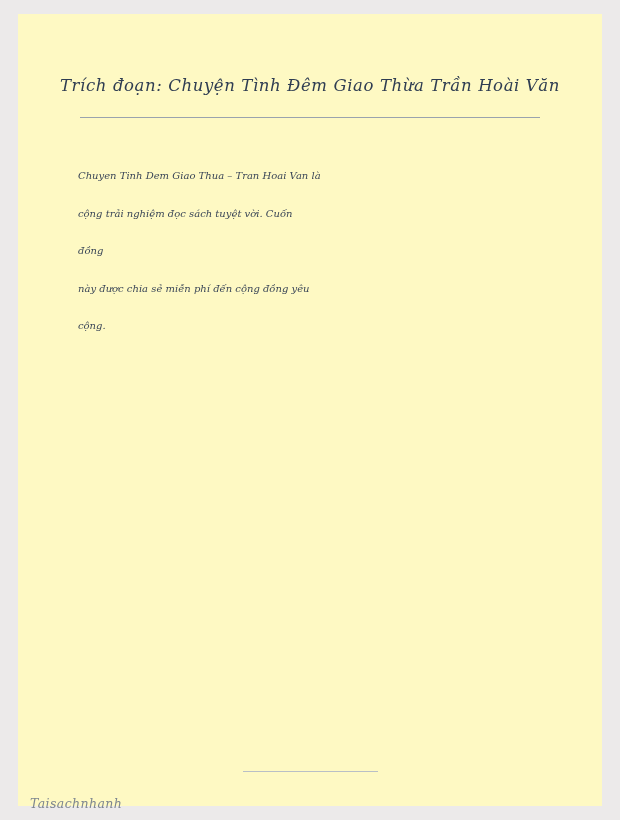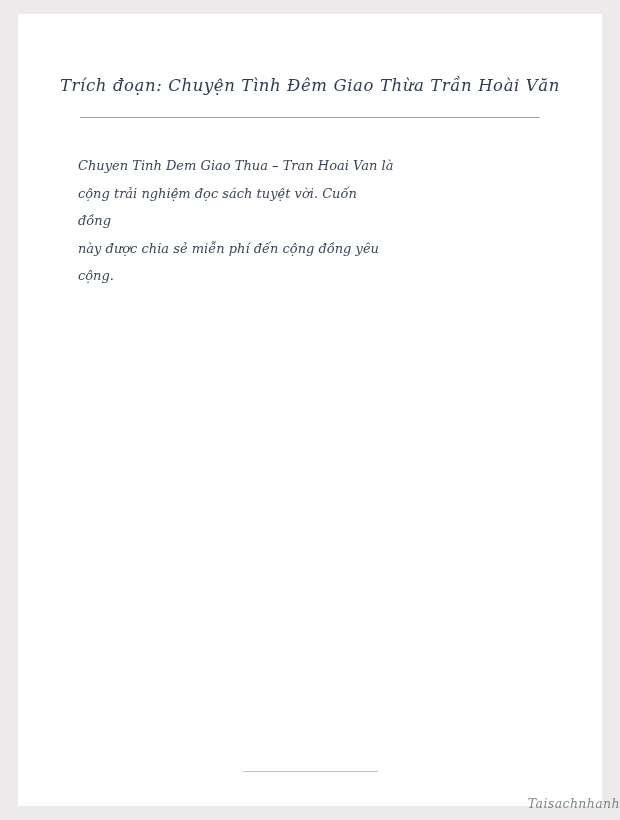--- a/index.html
+++ b/index.html
@@ -12,21 +12,21 @@
     background: #eceaea;
     font-family: "Liberation Serif", serif;
     overflow: hidden;
   }
   .page {
     position: absolute;
     left: 18px;
     top: 14px;
     width: 584px;
     height: 792px;
-    background: #ffffff;
+    background: #fef9c3;
     box-sizing: border-box;
   }
   .doc-title {
     position: absolute;
     left: 0;
     top: 62px;
     width: 584px;
     text-align: center;
     font-family: "DejaVu Serif", serif;
     font-style: italic;
@@ -45,39 +45,40 @@
   }
   .body-block {
     position: absolute;
     left: 60px;
     top: 138px;
     width: 420px;
   }
   .body-line {
     font-family: "DejaVu Serif", serif;
     font-style: italic;
-    font-size: 13px;
+    font-size: 10px;
     color: #3a4657;
     line-height: 27.5px;
     white-space: pre;
+    margin-top: 10px;
   }
   .footer-rule {
     position: absolute;
     left: 225px;
     top: 757px;
     width: 135px;
     height: 1px;
     background: #b9bfc6;
   }
   .footer-text {
     position: absolute;
-    left: 18px;
+    left: 12px;
     top: 782px;
     width: 584px;
-    text-align: right;
+    text-align: left;
     font-family: "DejaVu Serif", serif;
     font-style: italic;
     font-size: 12.5px;
     color: #7d868f;
     letter-spacing: 0.4px;
   }
 </style>
 </head>
 <body>
 

